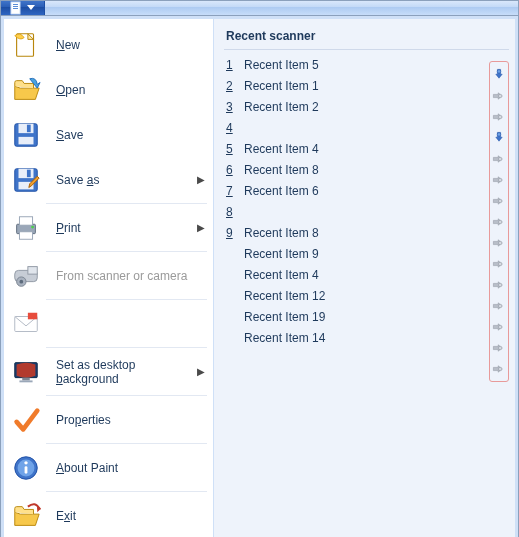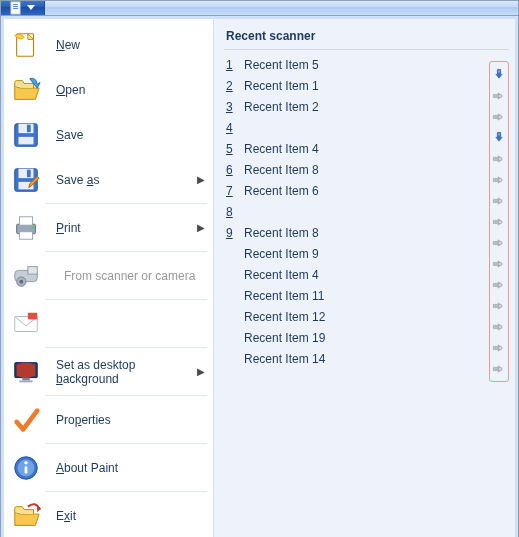--- a/index.html
+++ b/index.html
@@ -67,21 +67,21 @@
     height: 32px;
     display: flex;
     align-items: center;
     justify-content: center;
     flex-shrink: 0;
   }
   .menu-item .label {
     flex: 1;
     color: #1e395b;
   }
-  .menu-item.disabled .label { color: #9a9a9a; margin-left: 8px; }
+  .menu-item.disabled .label { color: #9a9a9a; }
   .menu-item .arrow {
     width: 8px;
     color: #4a4a4a;
     font-size: 10px;
   }
   .menu-sep {
     height: 1px;
     margin: 1px 4px 1px 40px;
     background: #e2e8f2;
   }
@@ -303,24 +303,20 @@
           <div class="recent-row">
             <div class="recent-num" style="text-decoration: none;"></div>
             <div class="recent-label">Recent Item 9</div>
           </div>
           <div class="recent-row">
             <div class="recent-num" style="text-decoration: none;"></div>
             <div class="recent-label">Recent Item 4</div>
           </div>
           <div class="recent-row">
             <div class="recent-num" style="text-decoration: none;"></div>
-            <div class="recent-label">Recent Item 11</div>
-          </div>
-          <div class="recent-row">
-            <div class="recent-num" style="text-decoration: none;"></div>
             <div class="recent-label">Recent Item 12</div>
           </div>
           <div class="recent-row">
             <div class="recent-num" style="text-decoration: none;"></div>
             <div class="recent-label">Recent Item 19</div>
           </div>
           <div class="recent-row">
             <div class="recent-num" style="text-decoration: none;"></div>
             <div class="recent-label">Recent Item 14</div>
           </div>

